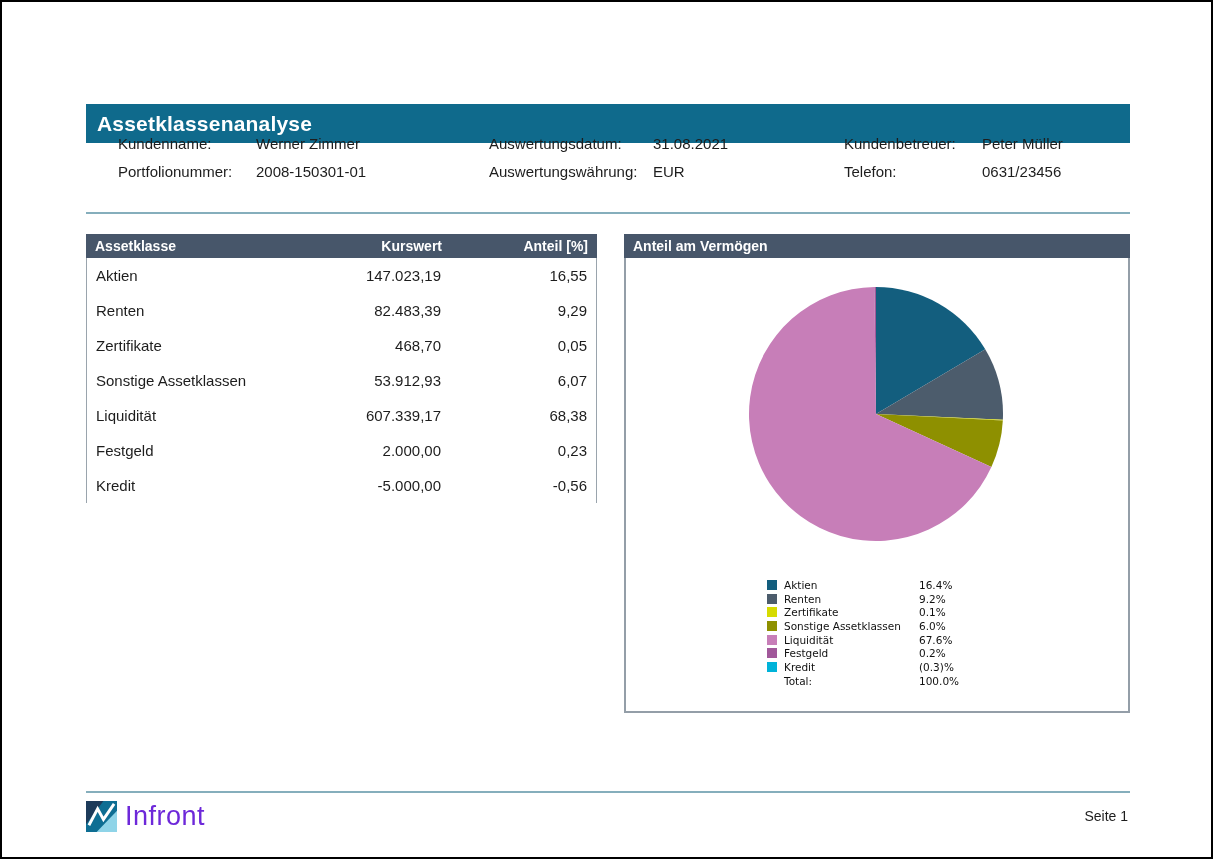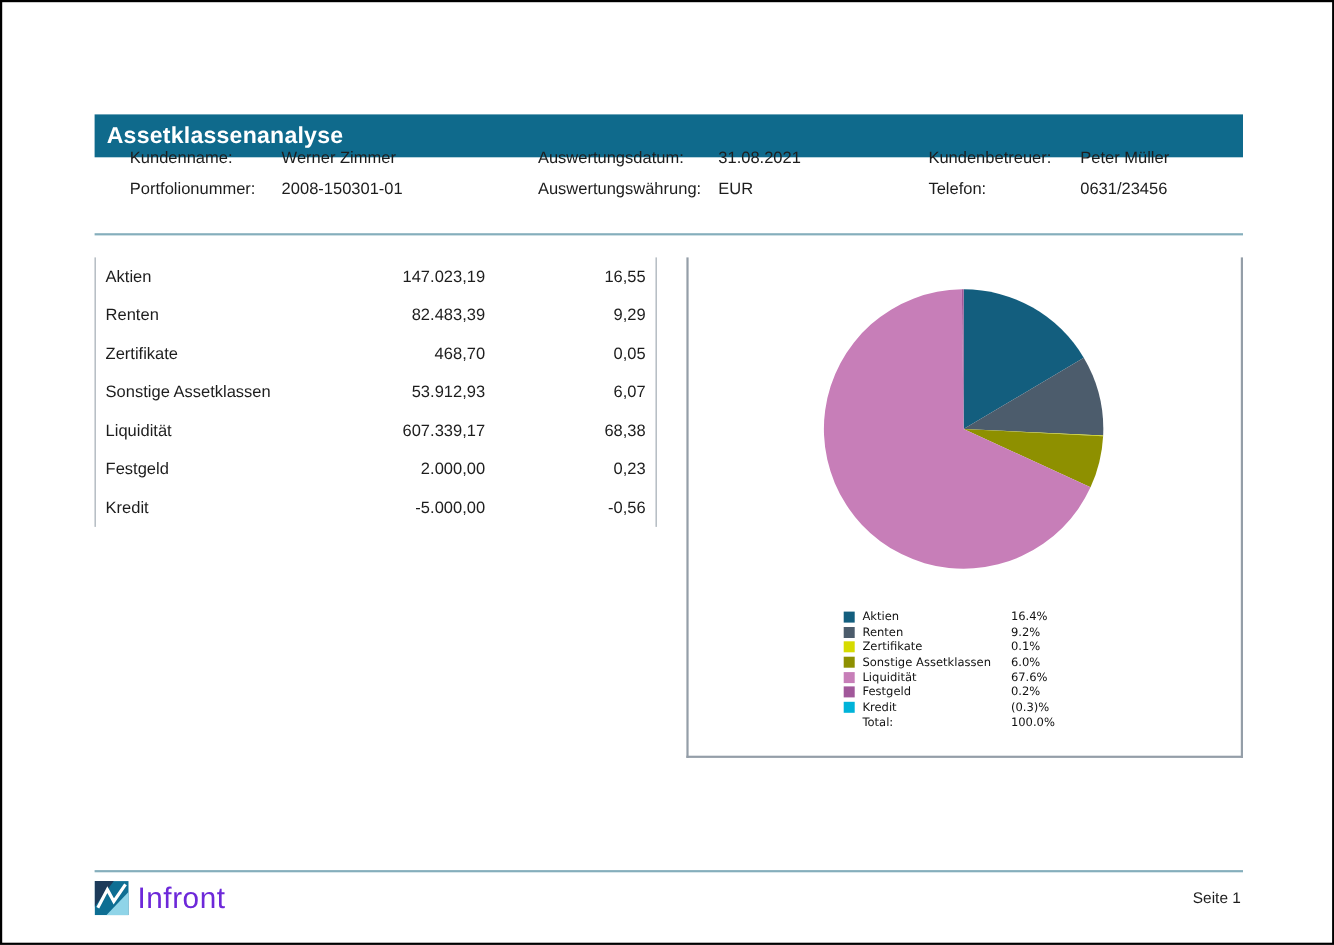--- a/index.html
+++ b/index.html
@@ -77,20 +77,25 @@
       <div class="cell">Auswertungswährung:</div>
       <div class="cell">EUR</div>
       <div class="cell">Telefon:</div>
       <div class="cell">0631/23456</div>
     </div>
   </div>
 
   <div class="sep top"></div>
 
   <div class="table-panel">
+    <div class="t-head">
+      <div class="c1">Assetklasse</div>
+      <div class="c2">Kurswert</div>
+      <div class="c3">Anteil [%]</div>
+    </div>
     <div class="t-body" id="table-body">
         <div class="t-row">
           <div class="c1">Aktien</div>
           <div class="c2">147.023,19</div>
           <div class="c3">16,55</div>
         </div>
         <div class="t-row">
           <div class="c1">Renten</div>
           <div class="c2">82.483,39</div>
           <div class="c3">9,29</div>
@@ -117,20 +122,23 @@
         </div>
         <div class="t-row">
           <div class="c1">Kredit</div>
           <div class="c2">-5.000,00</div>
           <div class="c3">-0,56</div>
         </div>
       </div>
   </div>
 
   <div class="chart-panel">
+    <div class="chart-head">
+      <span>Anteil am Vermögen</span>
+    </div>
     <div class="chart-body">
       <svg class="pie-svg" id="pie" viewBox="0 0 256 256">
           <path d="M 128 128 L 128 1 A 127 127 0 0 1 237.2427290135997 63.23097841049919 Z" fill="#135e7e"></path>
           <path d="M 128 128 L 237.2427290135997 63.23097841049919 A 127 127 0 0 1 254.86692776353732 133.81228353071307 Z" fill="#4c5c6c"></path>
           <path d="M 128 128 L 254.86692776353732 133.81228353071307 A 127 127 0 0 1 254.8276953611558 134.6132964078333 Z" fill="#d6db00"></path>
           <path d="M 128 128 L 254.8276953611558 134.6132964078333 A 127 127 0 0 1 243.38658855019614 181.05596274451858 Z" fill="#8e9000"></path>
           <path d="M 128 128 L 243.38658855019614 181.05596274451858 A 127 127 0 1 1 126.39609382714622 1.0101284157327797 Z" fill="#c77eb8"></path>
           <path d="M 128 128 L 126.39609382714622 1.0101284157327797 A 127 127 0 0 1 127.99999999999986 1 Z" fill="#a1589a"></path>
         </svg>
       <div class="legend" id="legend">

